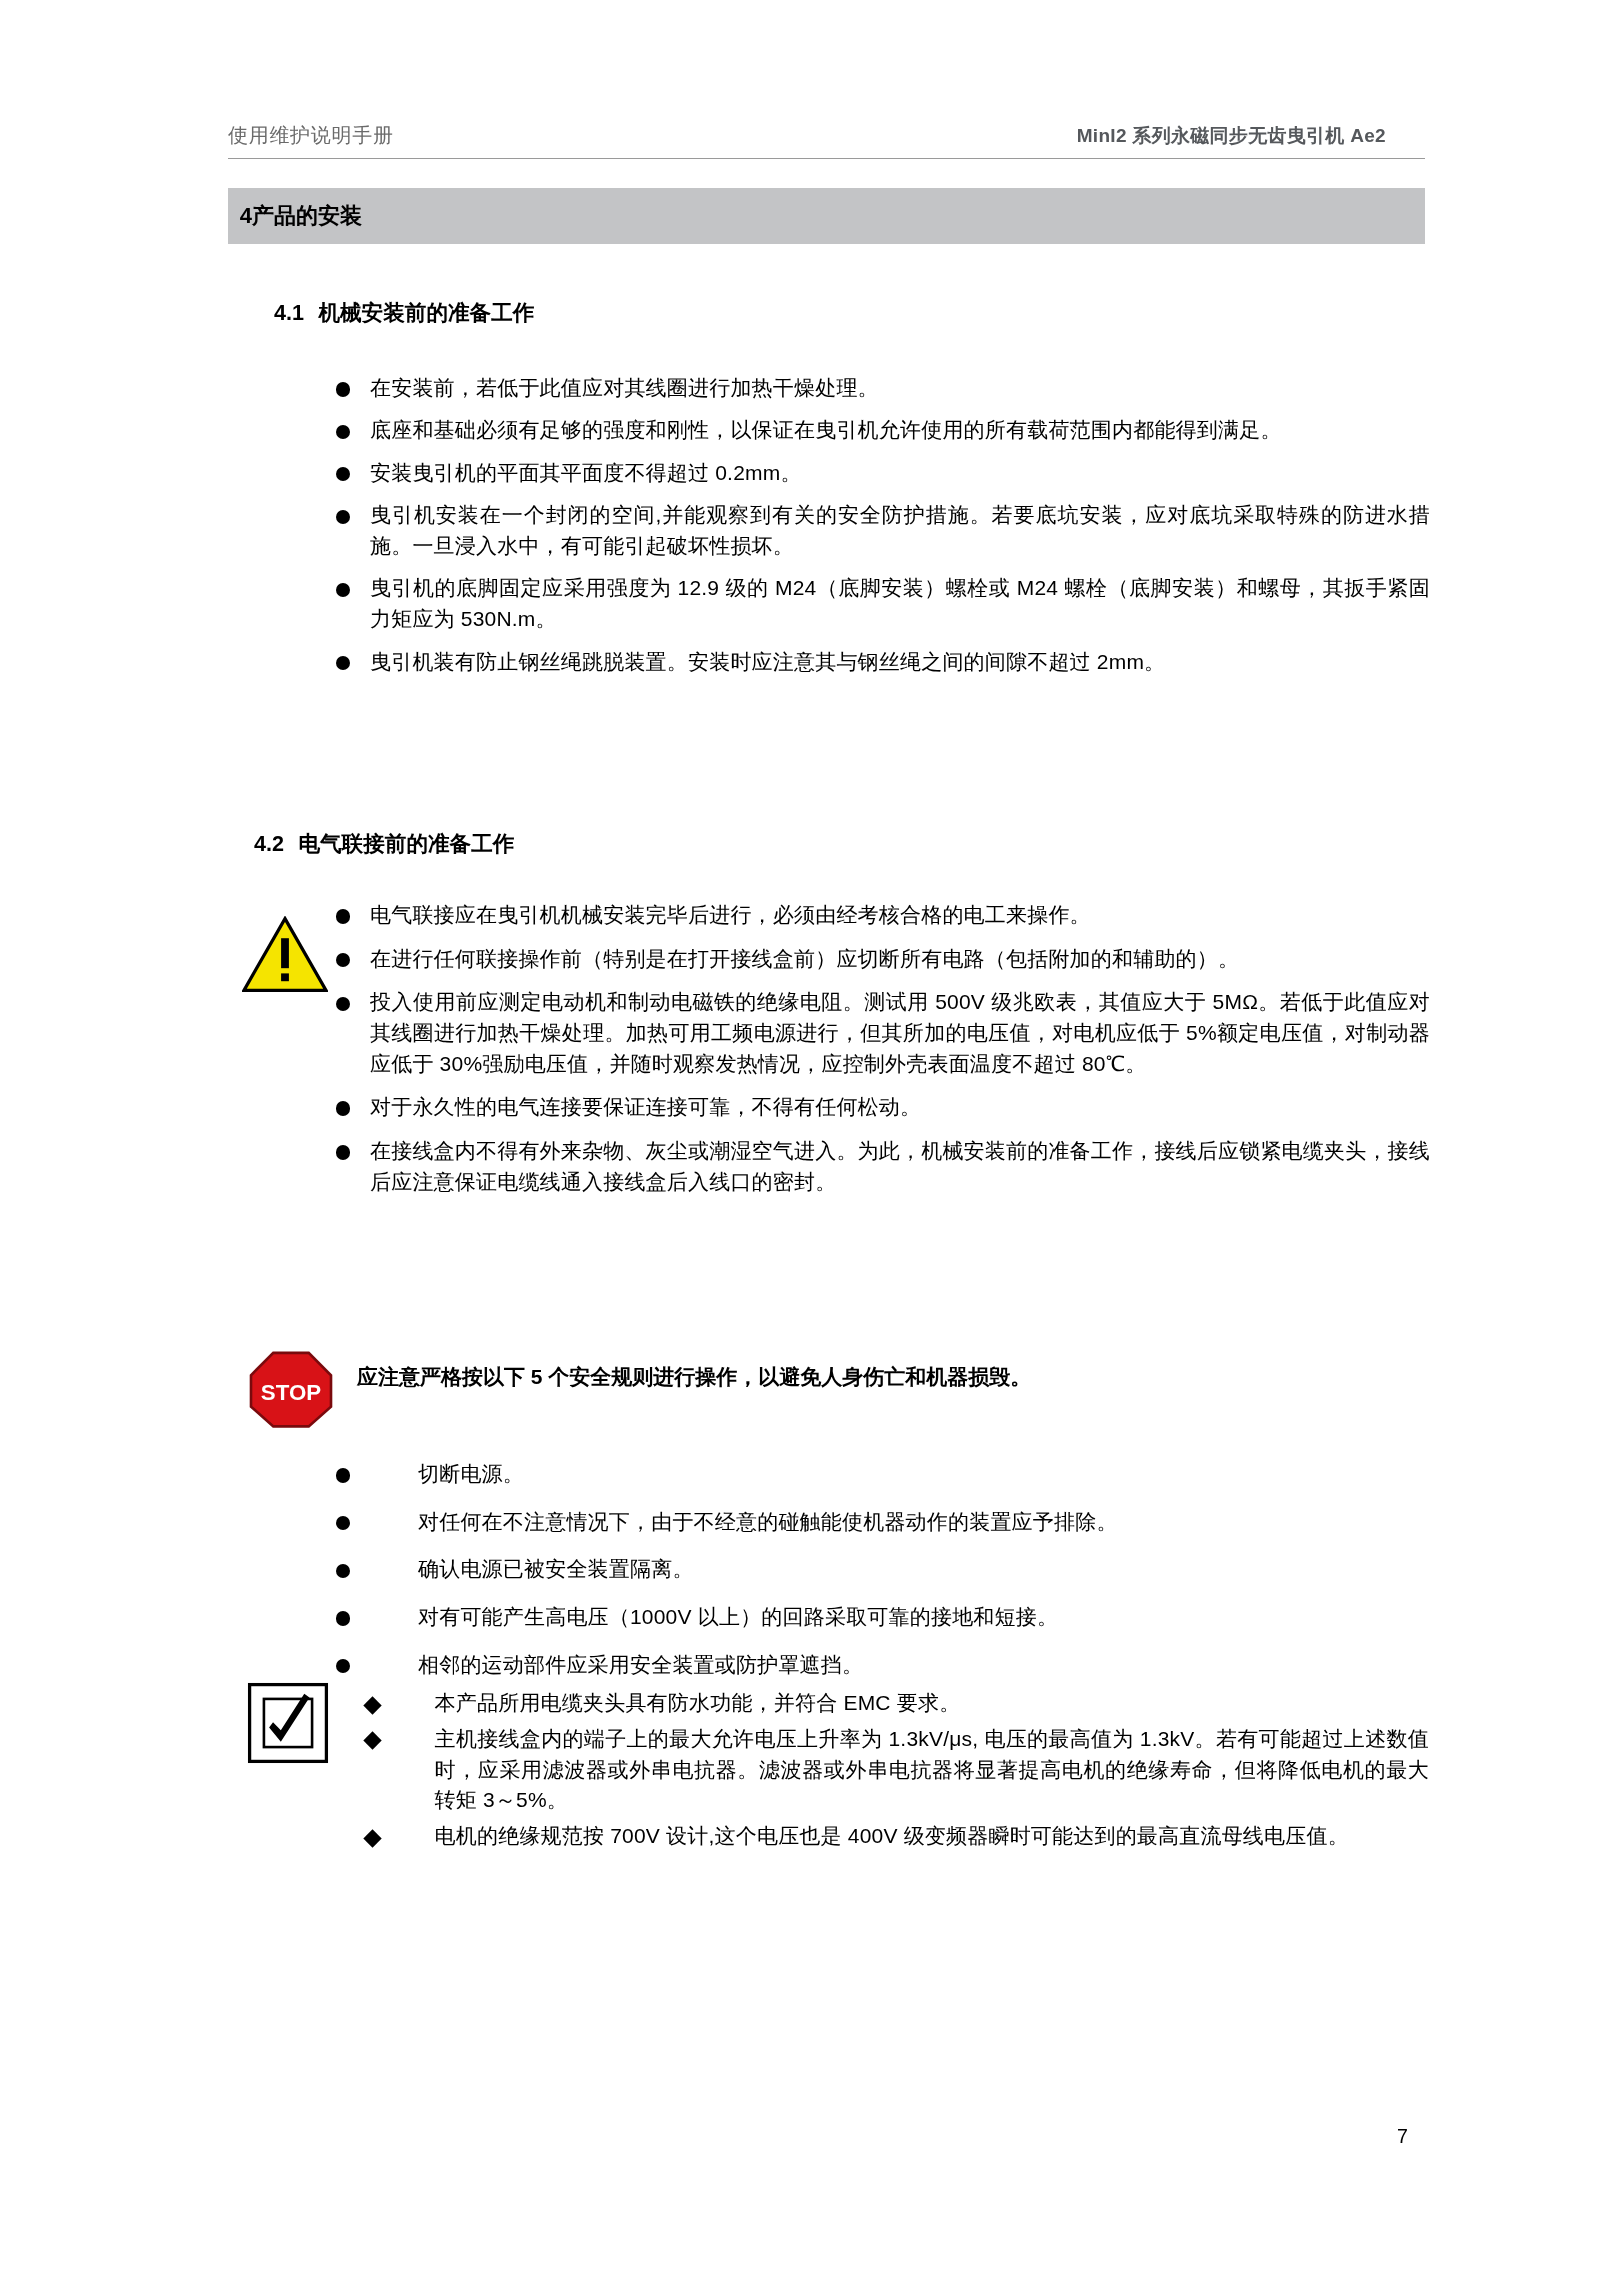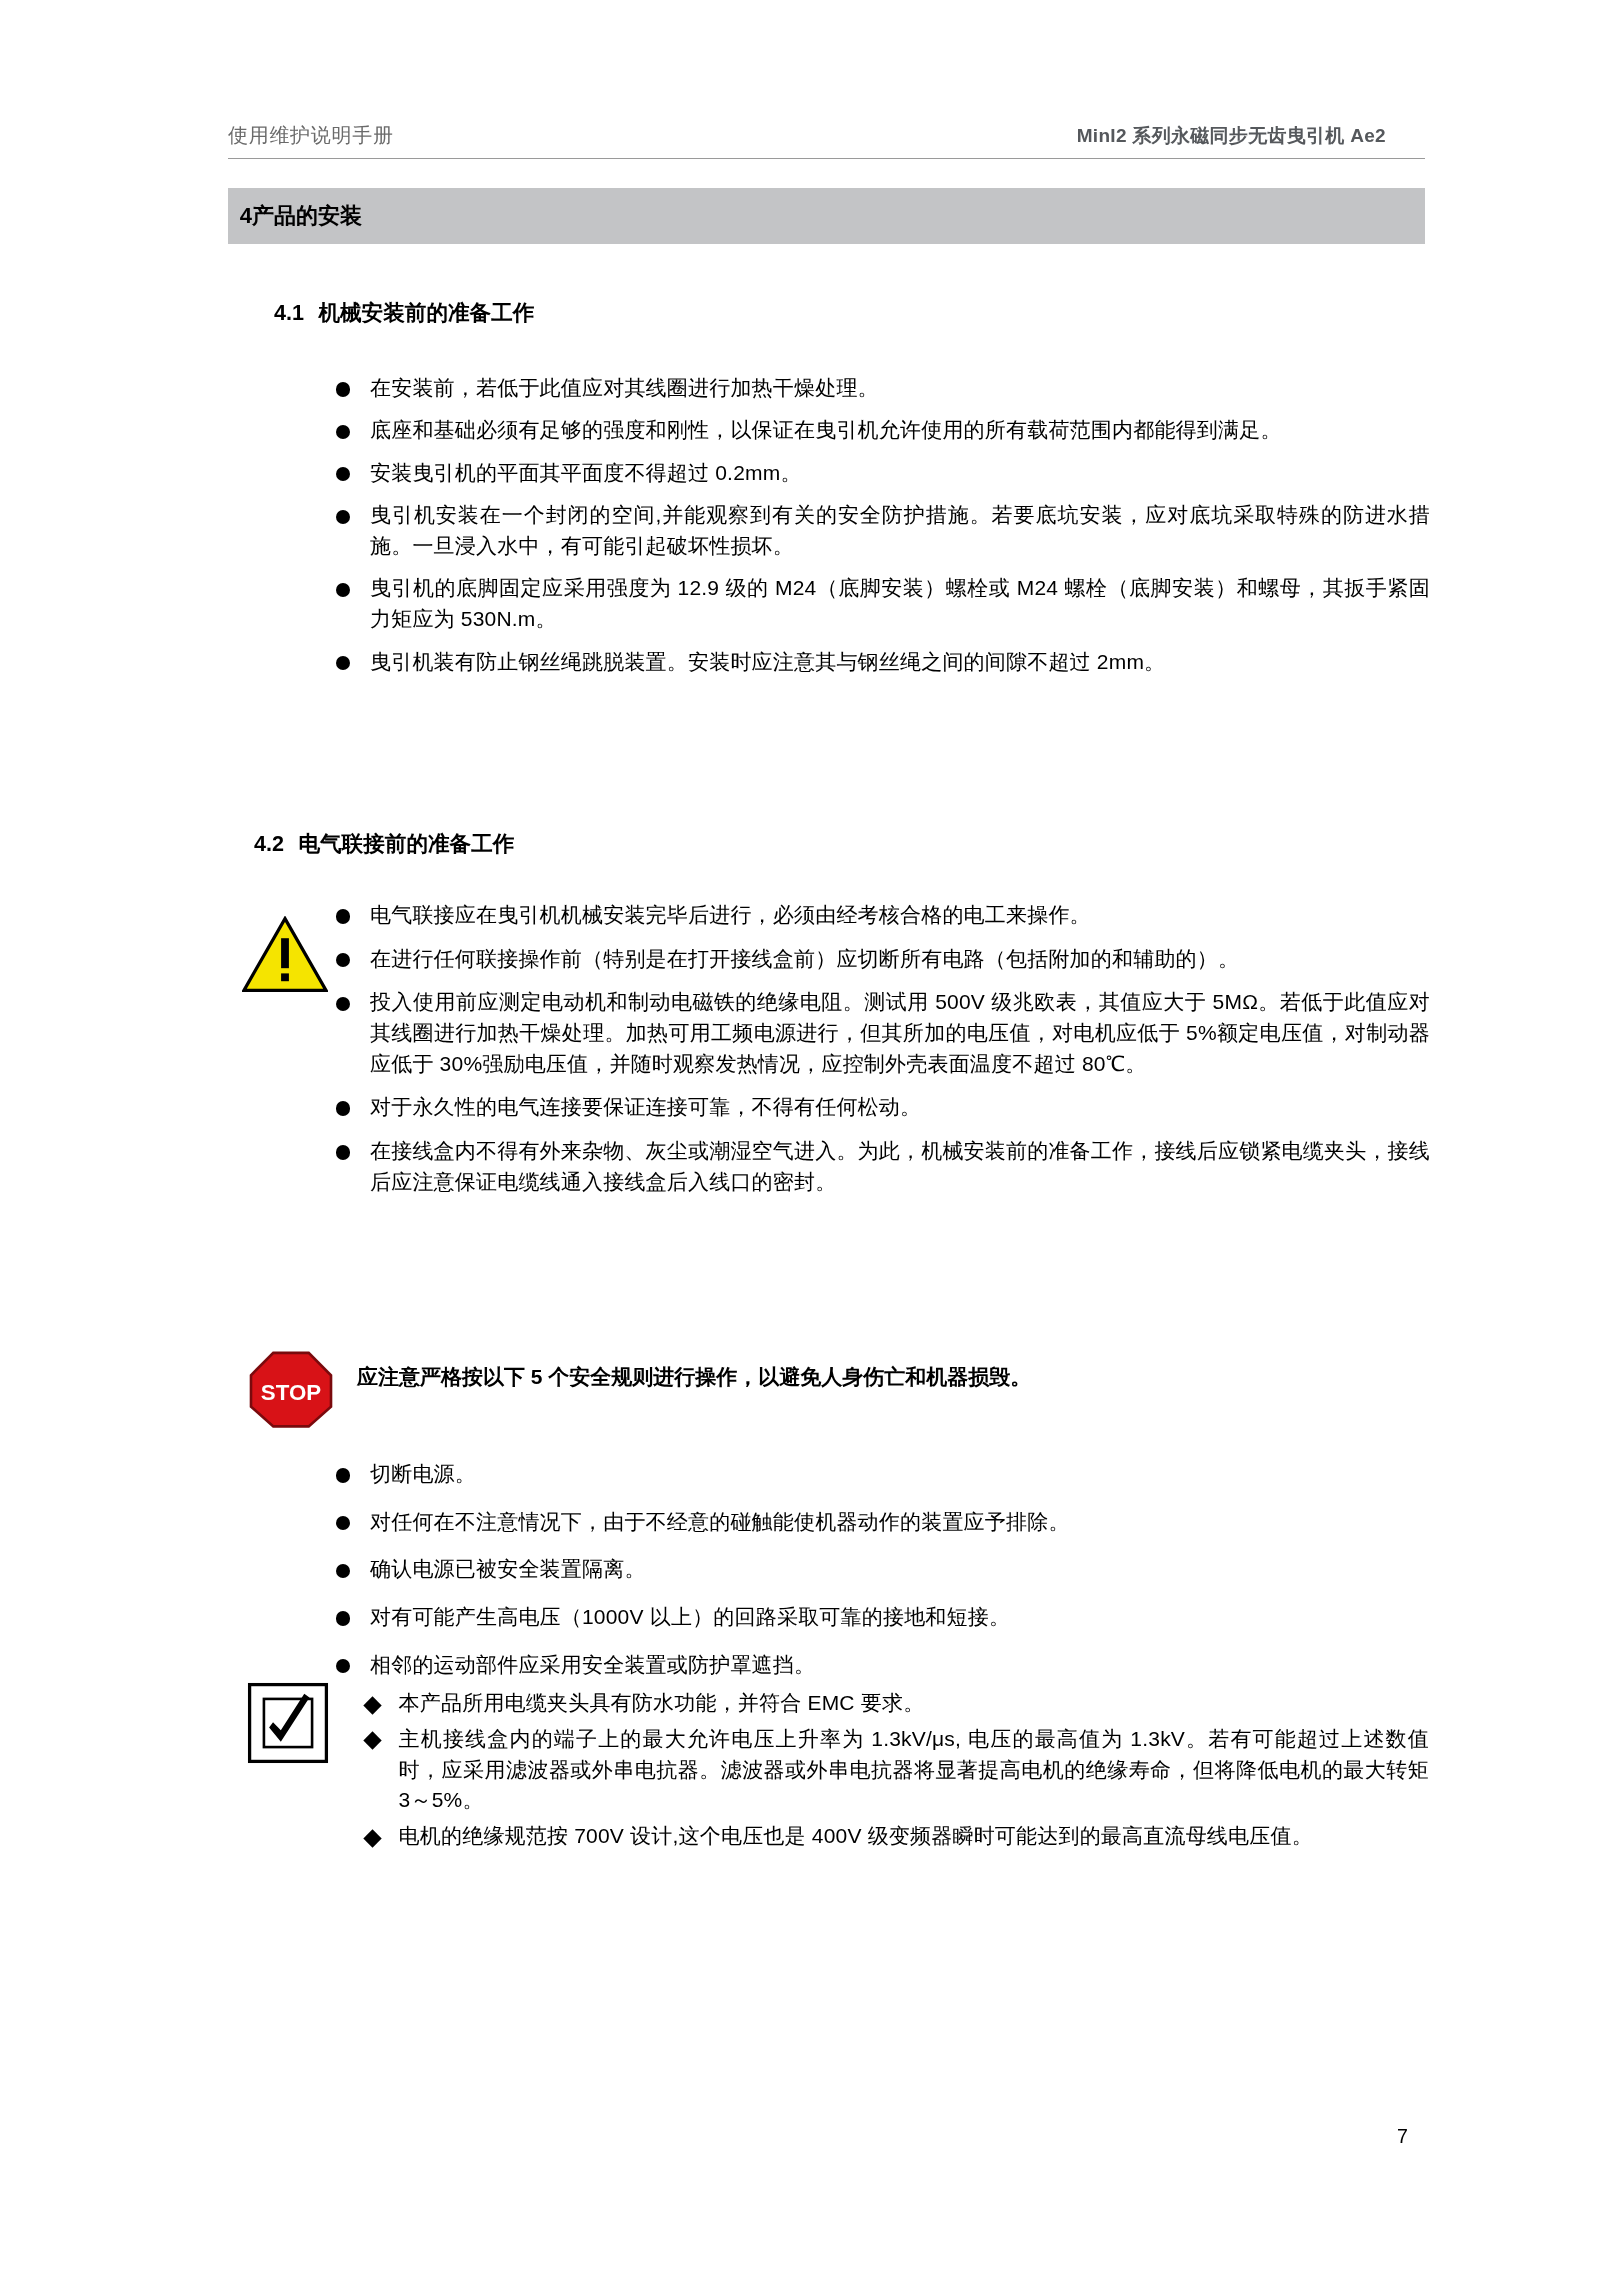--- a/index.html
+++ b/index.html
@@ -112,22 +112,22 @@
     text-align: justify;
   }
   
   #list41 { left: 336px; top: 373px; width: 1094px; }
   #list42 { left: 336px; top: 900px; width: 1094px; }
   #list-stop { left: 336px; top: 1459px; width: 1094px; }
   #list-ok { left: 366px; top: 1688px; width: 1063px; }
 
   #list41 .bitem { margin-bottom: 11.8px; }
   #list42 .bitem { margin-bottom: 13px; }
-  #list-stop .bitem { margin-bottom: 17px; }
-  #list-ok .bitem { margin-bottom: 5.2px; }
+  #list-stop .bitem { margin-bottom: 17px; gap: 48px; }
+  #list-ok .bitem { margin-bottom: 5.2px; gap: 36px; }
 
   
   .warn-icon {
     position: absolute;
     left: 242px;
     top: 916px;
     width: 86px;
     height: 77px;
   }
   

